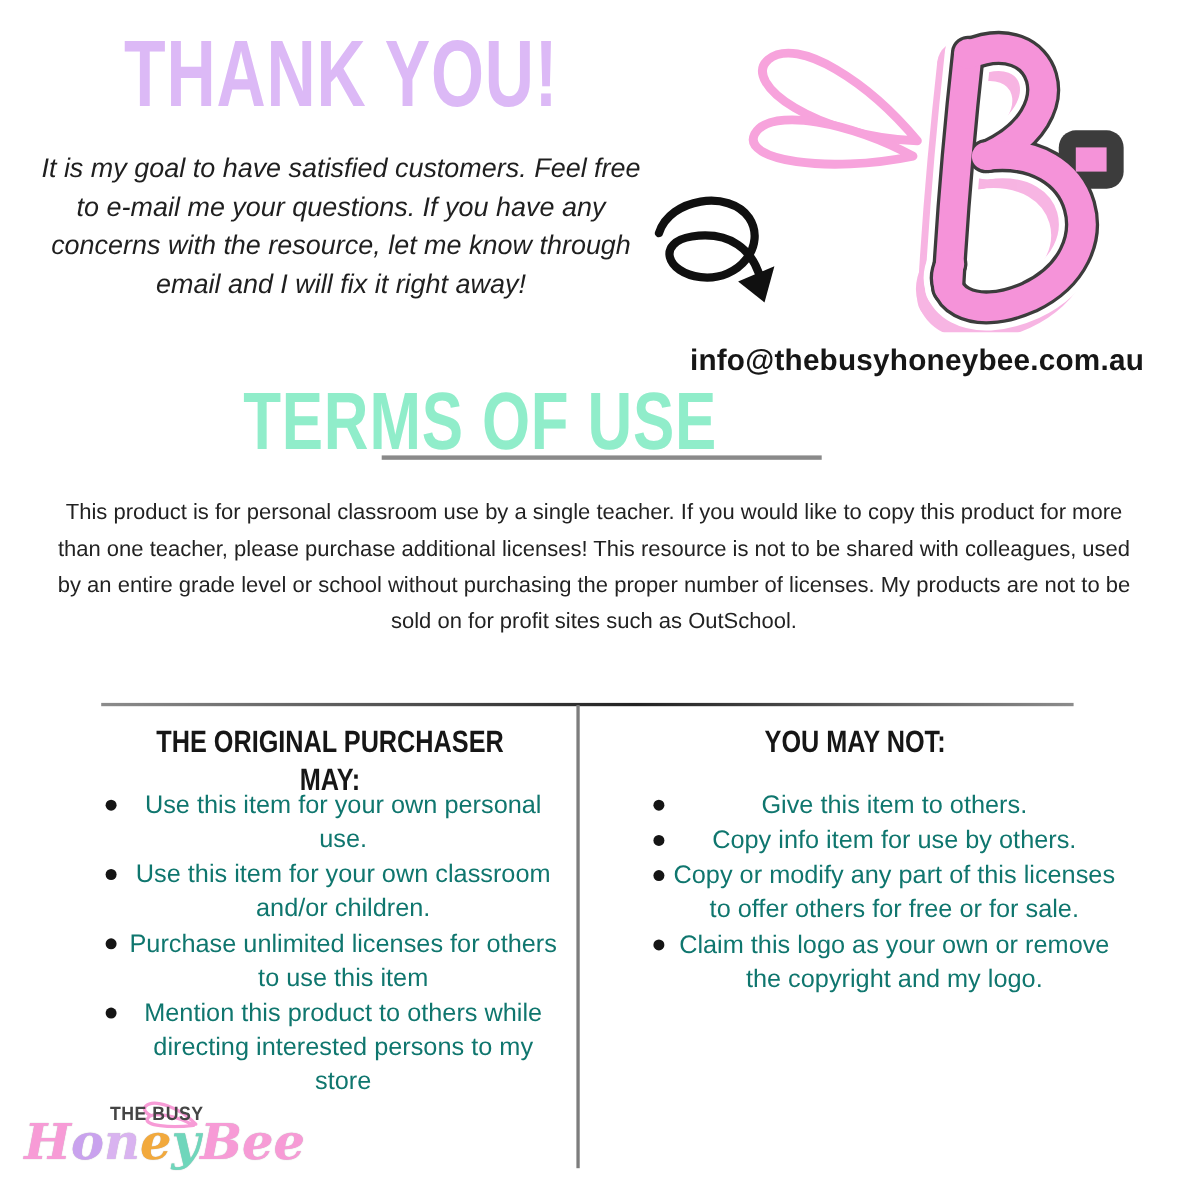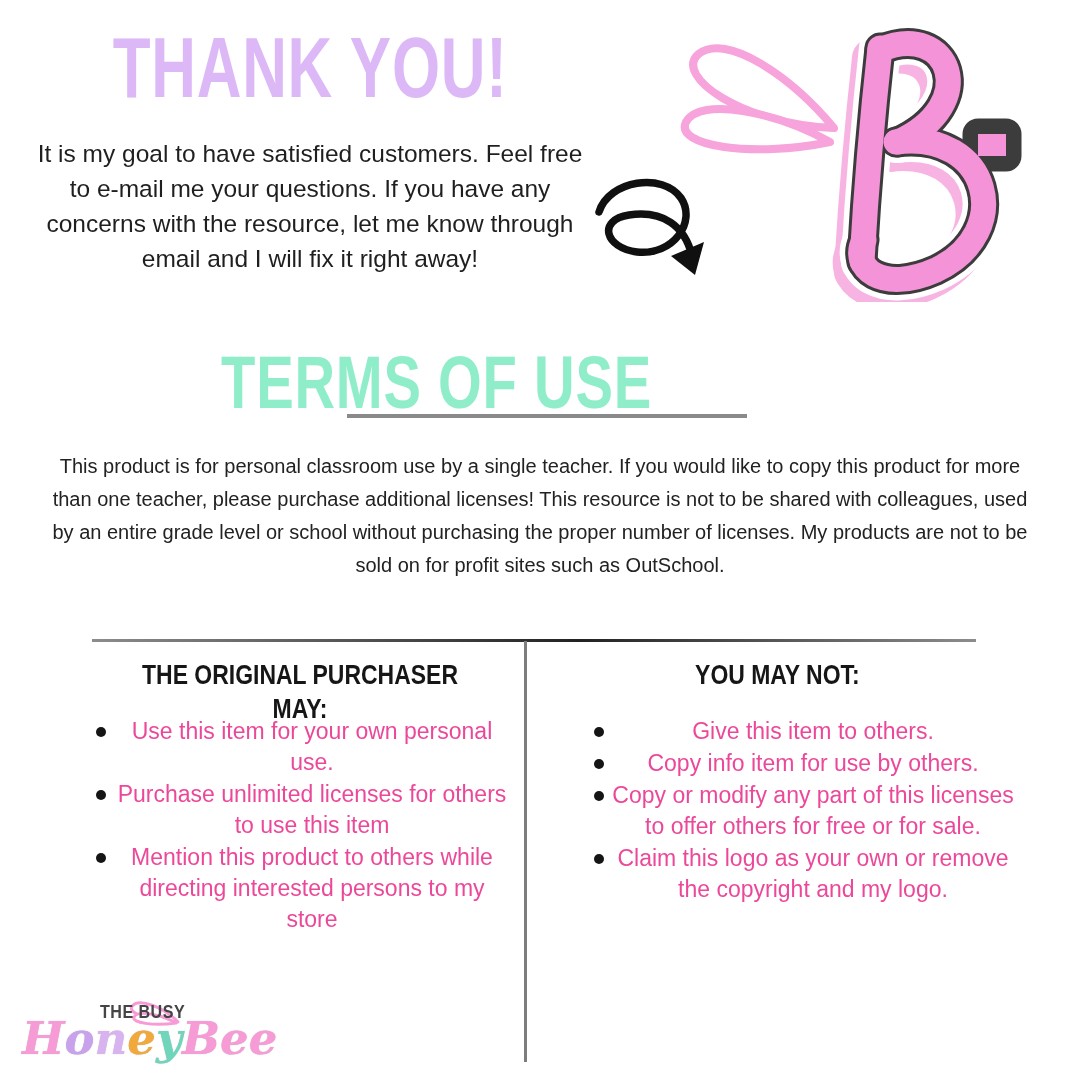--- a/index.html
+++ b/index.html
@@ -11,21 +11,21 @@
 
   
   .thankyou-wrap{left:20px;top:24px;width:580px;text-align:center;}
   .thankyou-title{
     display:inline-block;font-size:86px;font-weight:700;letter-spacing:1px;
     transform:scaleX(.72);transform-origin:center;line-height:1;
     font-family:"Liberation Sans",sans-serif;
   }
   .thankyou-msg{
     margin:26px auto 0;width:548px;font-size:24.5px;line-height:35px;
-    color:#1f1f1f;text-align:center;
+    color:#1f1f1f;text-align:center;font-style:italic;
   }
 
   
   .arrow-wrap{left:583px;top:172px;width:130px;height:124px;}
 
   
   .blogo-wrap{left:648px;top:0px;width:410px;height:302px;}
 
   
   .email{
@@ -59,21 +59,21 @@
   .col-heading-wrap{text-align:center;height:46px;}
   .col-heading{
     display:inline-block;font-size:28px;font-weight:700;letter-spacing:0px;
     transform:scaleX(.82);transform-origin:center;color:#161616;line-height:1.2;
   }
   ul.bullets{list-style:none;margin:12px 0 0 0;padding:0;}
   .col-left ul.bullets{padding-left:8px;}
   .col-right ul.bullets{padding-left:56px;}
   ul.bullets li{display:flex;align-items:flex-start;margin:0 0 1px 0;}
   .dot{flex:0 0 auto;width:10px;height:10px;border-radius:50%;background:#151515;margin:11px 6px 0 0;}
-  .li-text{flex:1 1 auto;text-align:center;font-size:23px;line-height:31px;color:#ec4899;}
+  .li-text{flex:1 1 auto;text-align:center;font-size:23px;line-height:31px;color:#0f766e;}
 
   
   .footlogo{left:20px;top:990px;width:230px;height:86px;}
   .footlogo .thebusy{
     position:absolute;left:80px;top:12px;font-size:17.5px;font-weight:700;
     letter-spacing:.5px;color:#454545;transform:scaleX(.92);transform-origin:left;
   }
   .footlogo .honeybee{
     position:absolute;left:2px;top:22px;font-size:45px;font-weight:700;
     font-style:italic;font-family:"DejaVu Serif",serif;white-space:nowrap;
@@ -127,39 +127,44 @@
 
       <g fill="none" stroke="#f593d9" stroke-width="25" stroke-linecap="round" stroke-linejoin="round">
         <path d="M 232,48 C 224,120 218,190 214,262"></path>
         <path d="M 232,50 C 302,20 334,104 250,142"></path>
         <path d="M 248,142 C 342,130 368,232 288,270 C 234,294 202,268 216,240"></path>
       </g>
       <rect x="330" y="134" width="28" height="22" fill="#f593d9"></rect>
     </svg>
   </div>
 
+  <div class="abs email">info@thebusyhoneybee.com.au</div>
 
   <div class="abs terms-wrap">
     <div class="terms-title" style="color: rgb(144, 237, 202);">TERMS OF USE</div>
   </div>
   <div class="abs terms-underline"></div>
 
   <div class="abs terms-body">This product is for personal classroom use by a single teacher. If you would like to copy this product for more than one teacher, please purchase additional licenses! This resource is not to be shared with colleagues, used by an entire grade level or school without purchasing the proper number of licenses. My products are not to be sold on for profit sites such as OutSchool.</div>
 
   <div class="abs hrule"></div>
   <div class="abs vrule"></div>
 
   <div class="abs col col-left">
     <div class="col-heading-wrap">
       <span class="col-heading">THE ORIGINAL PURCHASER MAY:</span>
     </div>
     <ul class="bullets">
       <li>
         <span class="dot"></span>
         <span class="li-text">Use this item for your own personal use.</span>
+      </li>
+      <li>
+        <span class="dot"></span>
+        <span class="li-text">Use this item for your own classroom and/or children.</span>
       </li>
       <li>
         <span class="dot"></span>
         <span class="li-text">Purchase unlimited licenses for others to use this item</span>
       </li>
       <li>
         <span class="dot"></span>
         <span class="li-text">Mention this product to others while directing interested persons to my store</span>
       </li>
     </ul>

